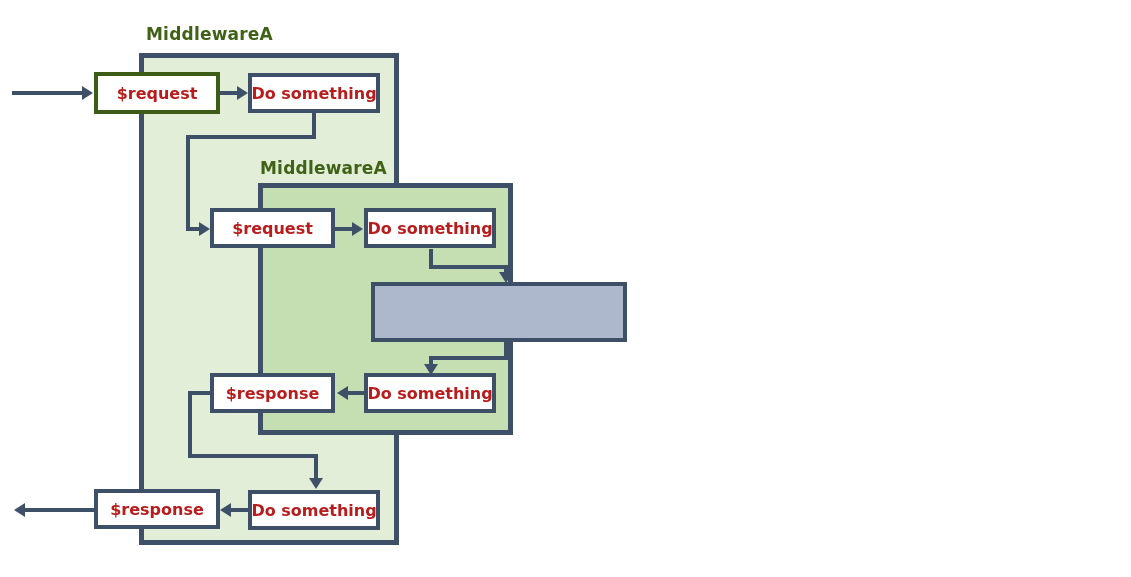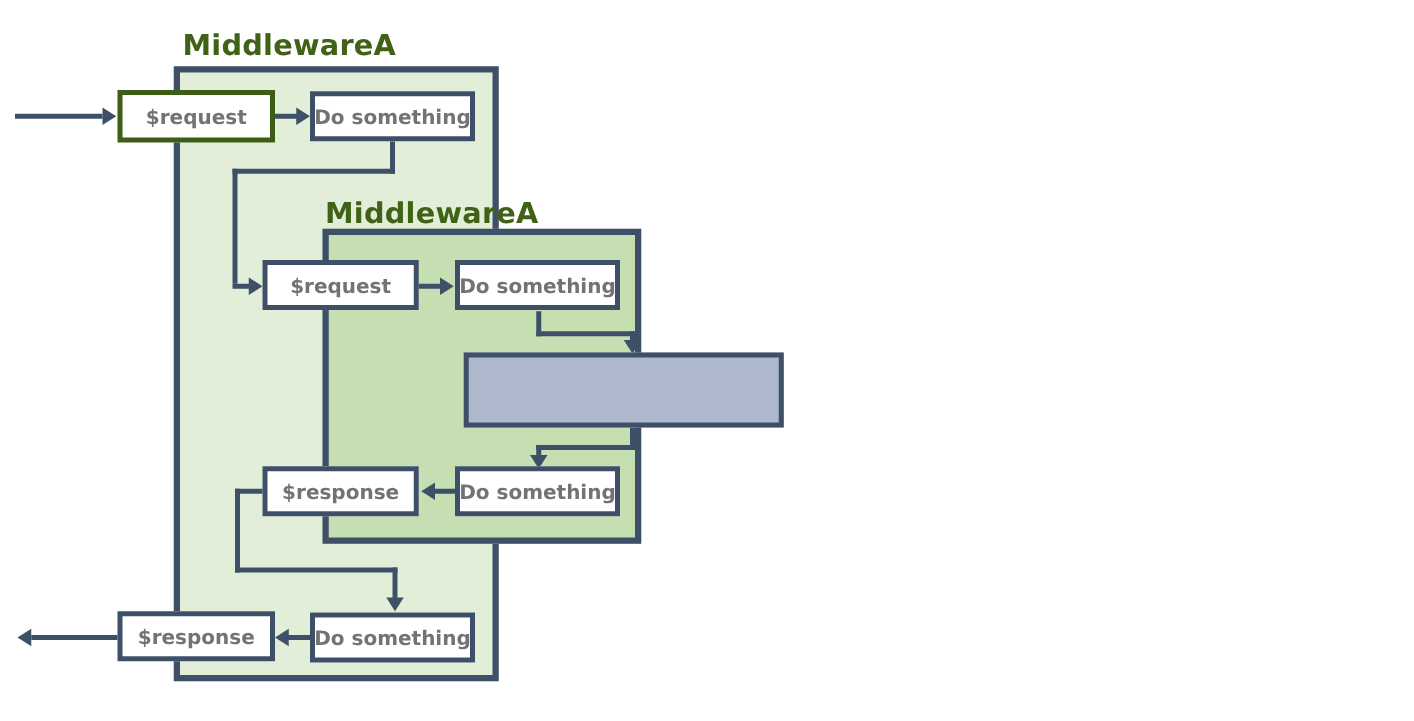--- a/index.html
+++ b/index.html
@@ -25,35 +25,35 @@
   }
   .region-a {
     background: #e2eed7;
   }
   .region-b {
     background: #c5dfb3;
   }
   .region-label {
     position: absolute;
     color: #3f6216;
-    font-size: 23px;
+    font-size: 17px;
     font-weight: bold;
     letter-spacing: 0.2px;
     white-space: nowrap;
   }
   
   .node {
     position: absolute;
     box-sizing: border-box;
     background: #ffffff;
     border: 4px solid #3e5068;
     display: flex;
     align-items: center;
     justify-content: center;
-    color: #737373;
+    color: #b91c1c;
     font-size: 16px;
     font-weight: bold;
     white-space: nowrap;
   }
   .node.green-border {
     border-color: #3d5c16;
   }
   .node.gray-bar {
     background: #aeb8cc;
     border-color: #3e5068;

